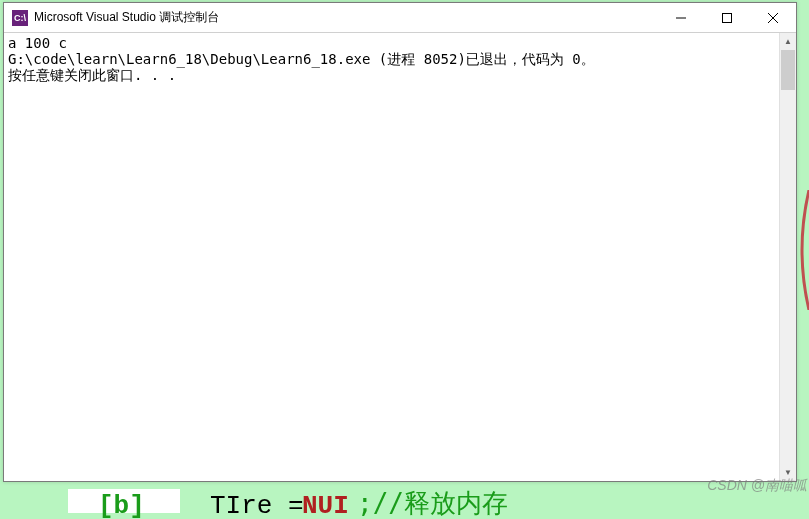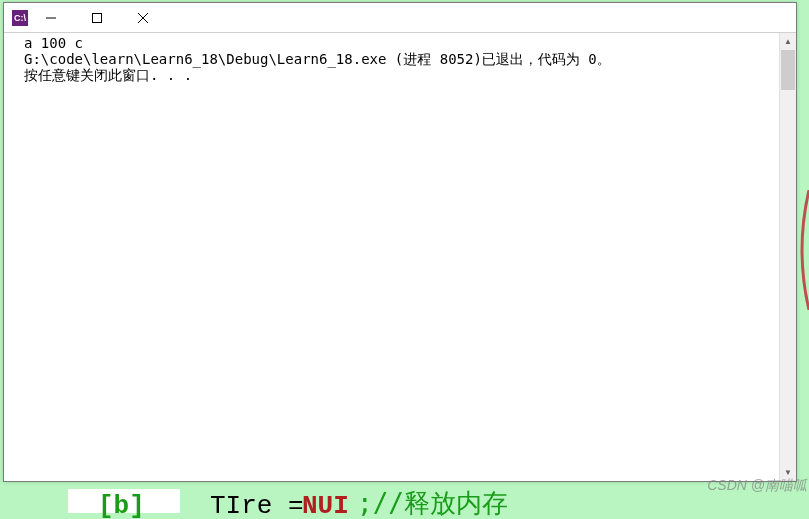--- a/index.html
+++ b/index.html
@@ -66,21 +66,21 @@
   }
   .win-btn svg { stroke: #000; fill: none; }
   .content-area {
     flex: 1;
     display: flex;
     background: #ffffff;
     position: relative;
   }
   .console {
     flex: 1;
-    padding: 2px 20px;
+    padding: 2px 4px;
     font-family: "NSimSun", "SimSun", "Consolas", monospace;
     font-size: 14px;
     line-height: 16px;
     color: #000;
     white-space: pre;
     overflow: hidden;
   }
   .scrollbar {
     width: 17px;
     background: #f0f0f0;
@@ -174,20 +174,21 @@
   </svg>
 <div class="bg-blank"></div>
 <span class="bg-text1">[b]</span>
 <span class="bg-text2">TIre =</span>
 <span class="bg-text3">NUI</span>
 <span class="bg-text4">;//释放内存</span>
 
 <div class="window">
   <div class="titlebar">
     <span class="title-icon">C:\</span>
+    <span class="title-text">Microsoft Visual Studio 调试控制台</span>
     <div class="win-controls">
       <div class="win-btn">
         <svg width="10" height="10">
             <line x1="0" y1="5" x2="10" y2="5" stroke-width="1"></line>
           </svg>
       </div>
       <div class="win-btn">
         <svg width="10" height="10">
             <rect x="0.5" y="0.5" width="9" height="9" stroke-width="1"></rect>
           </svg>

